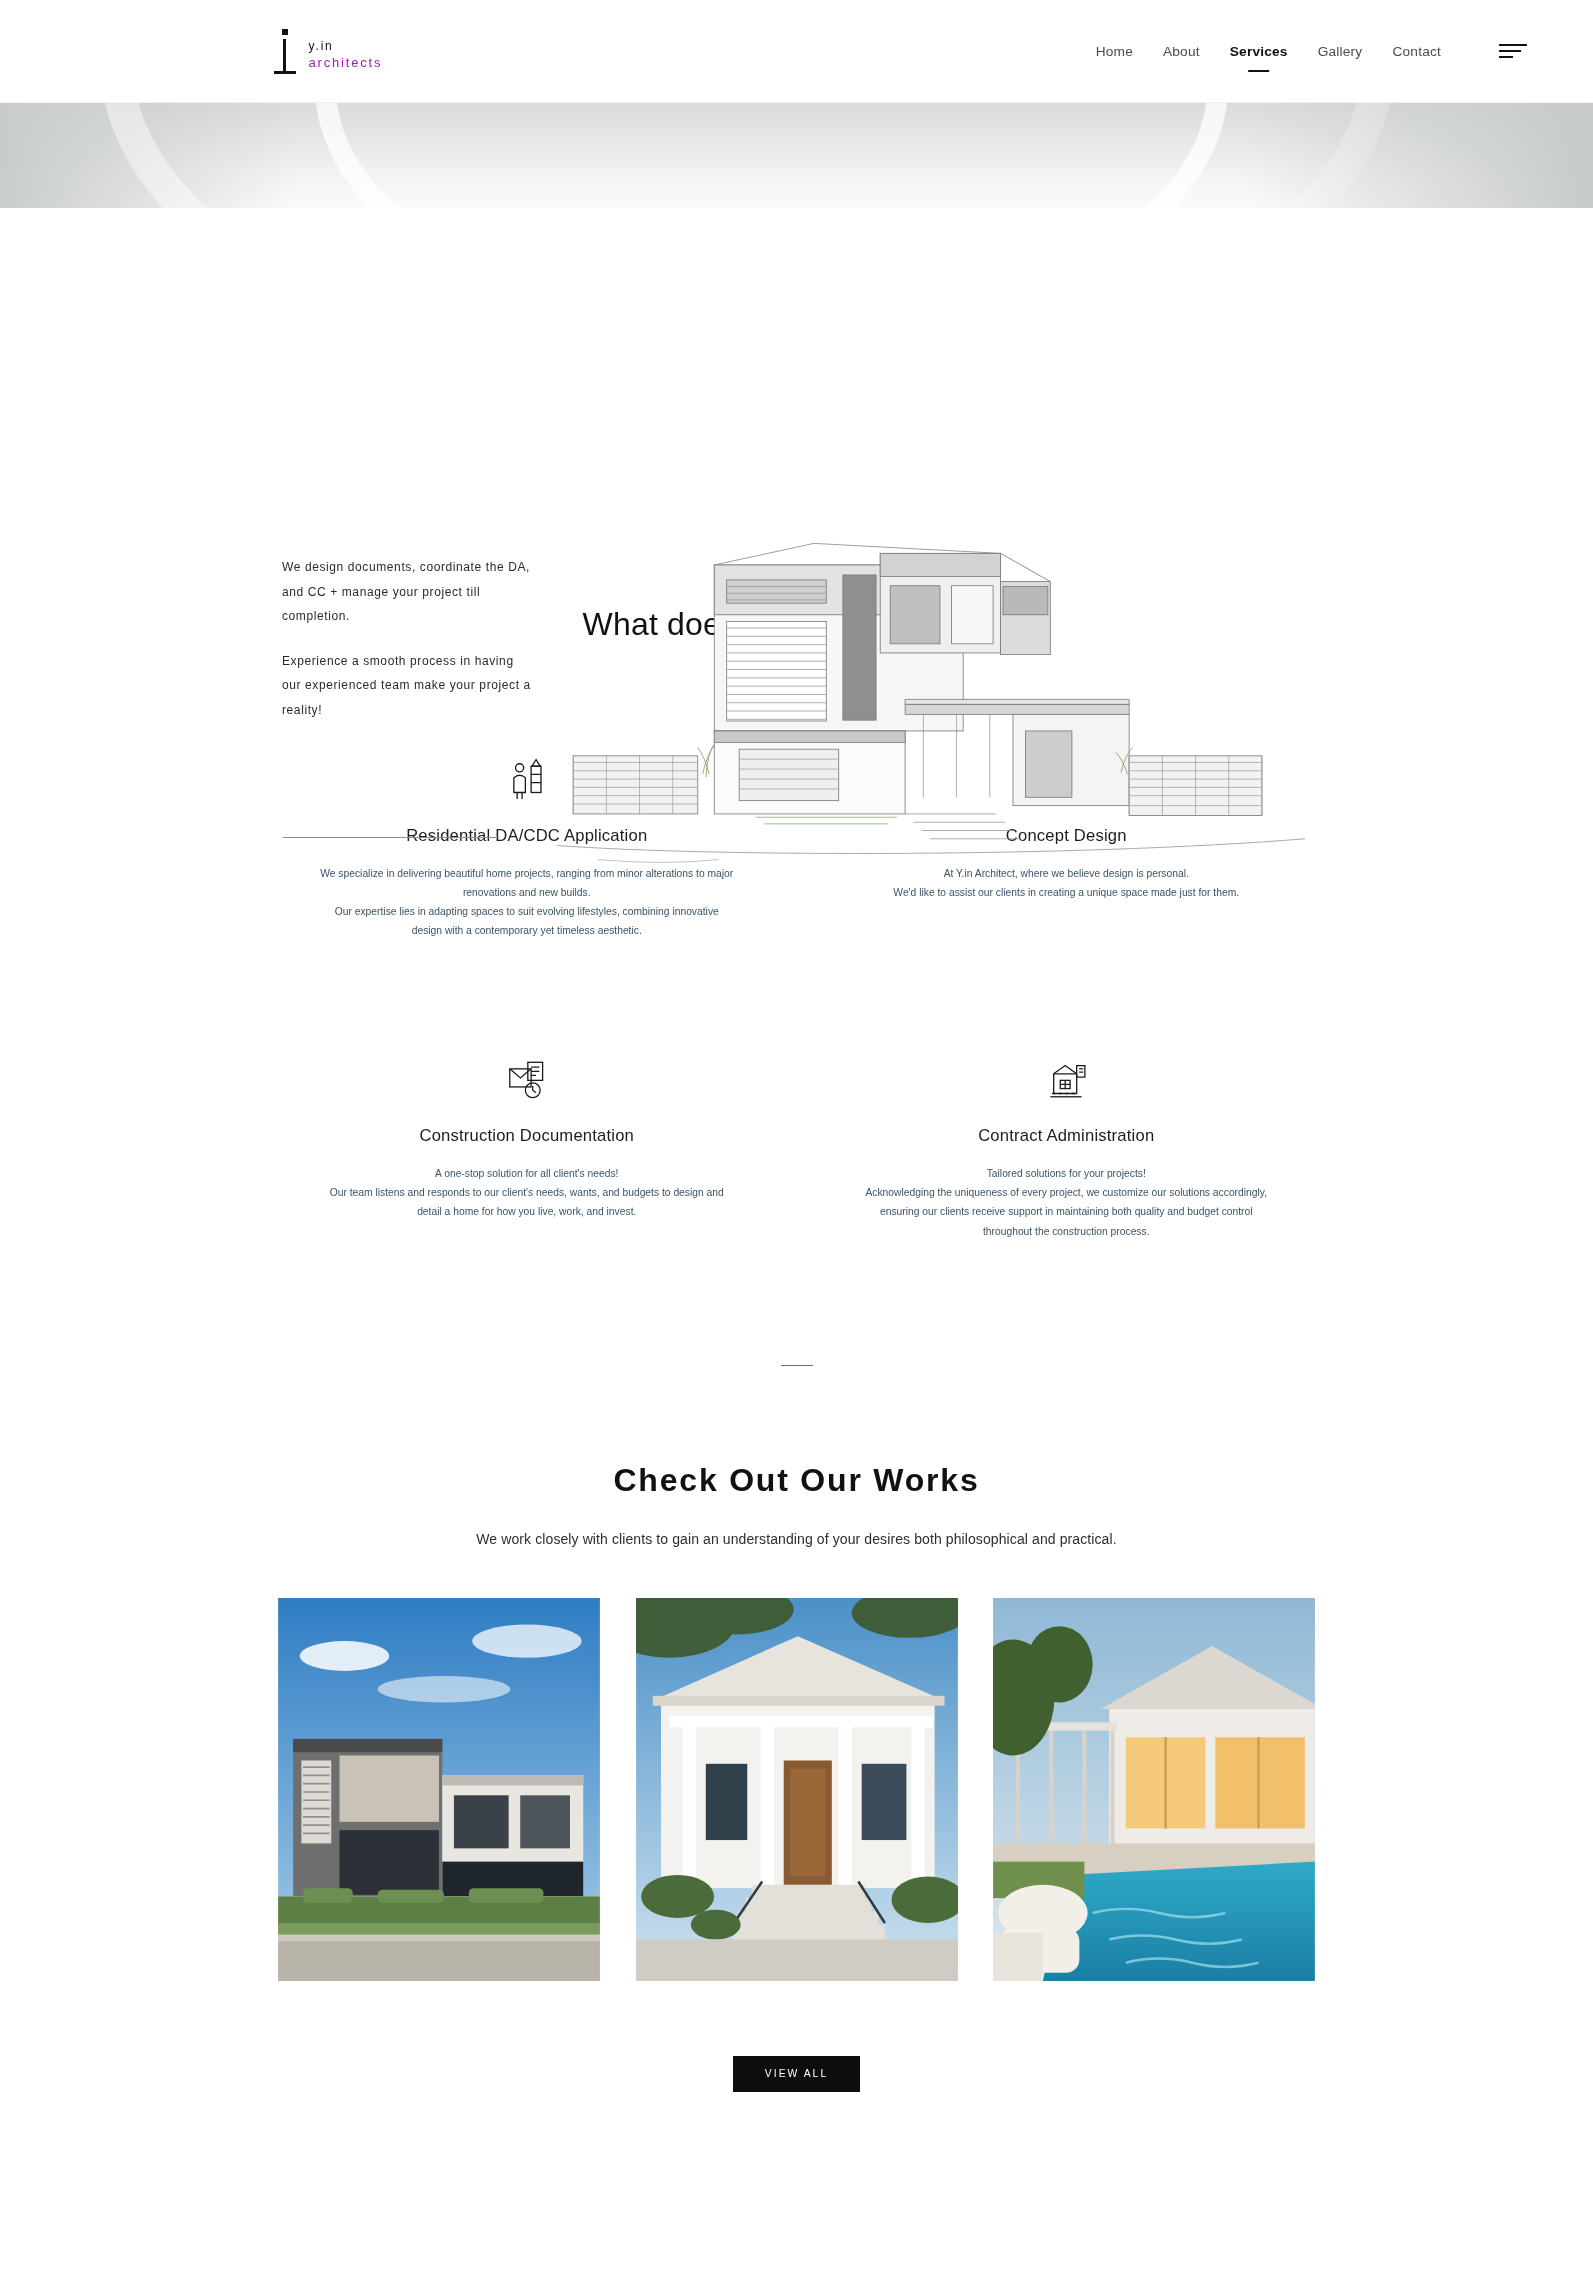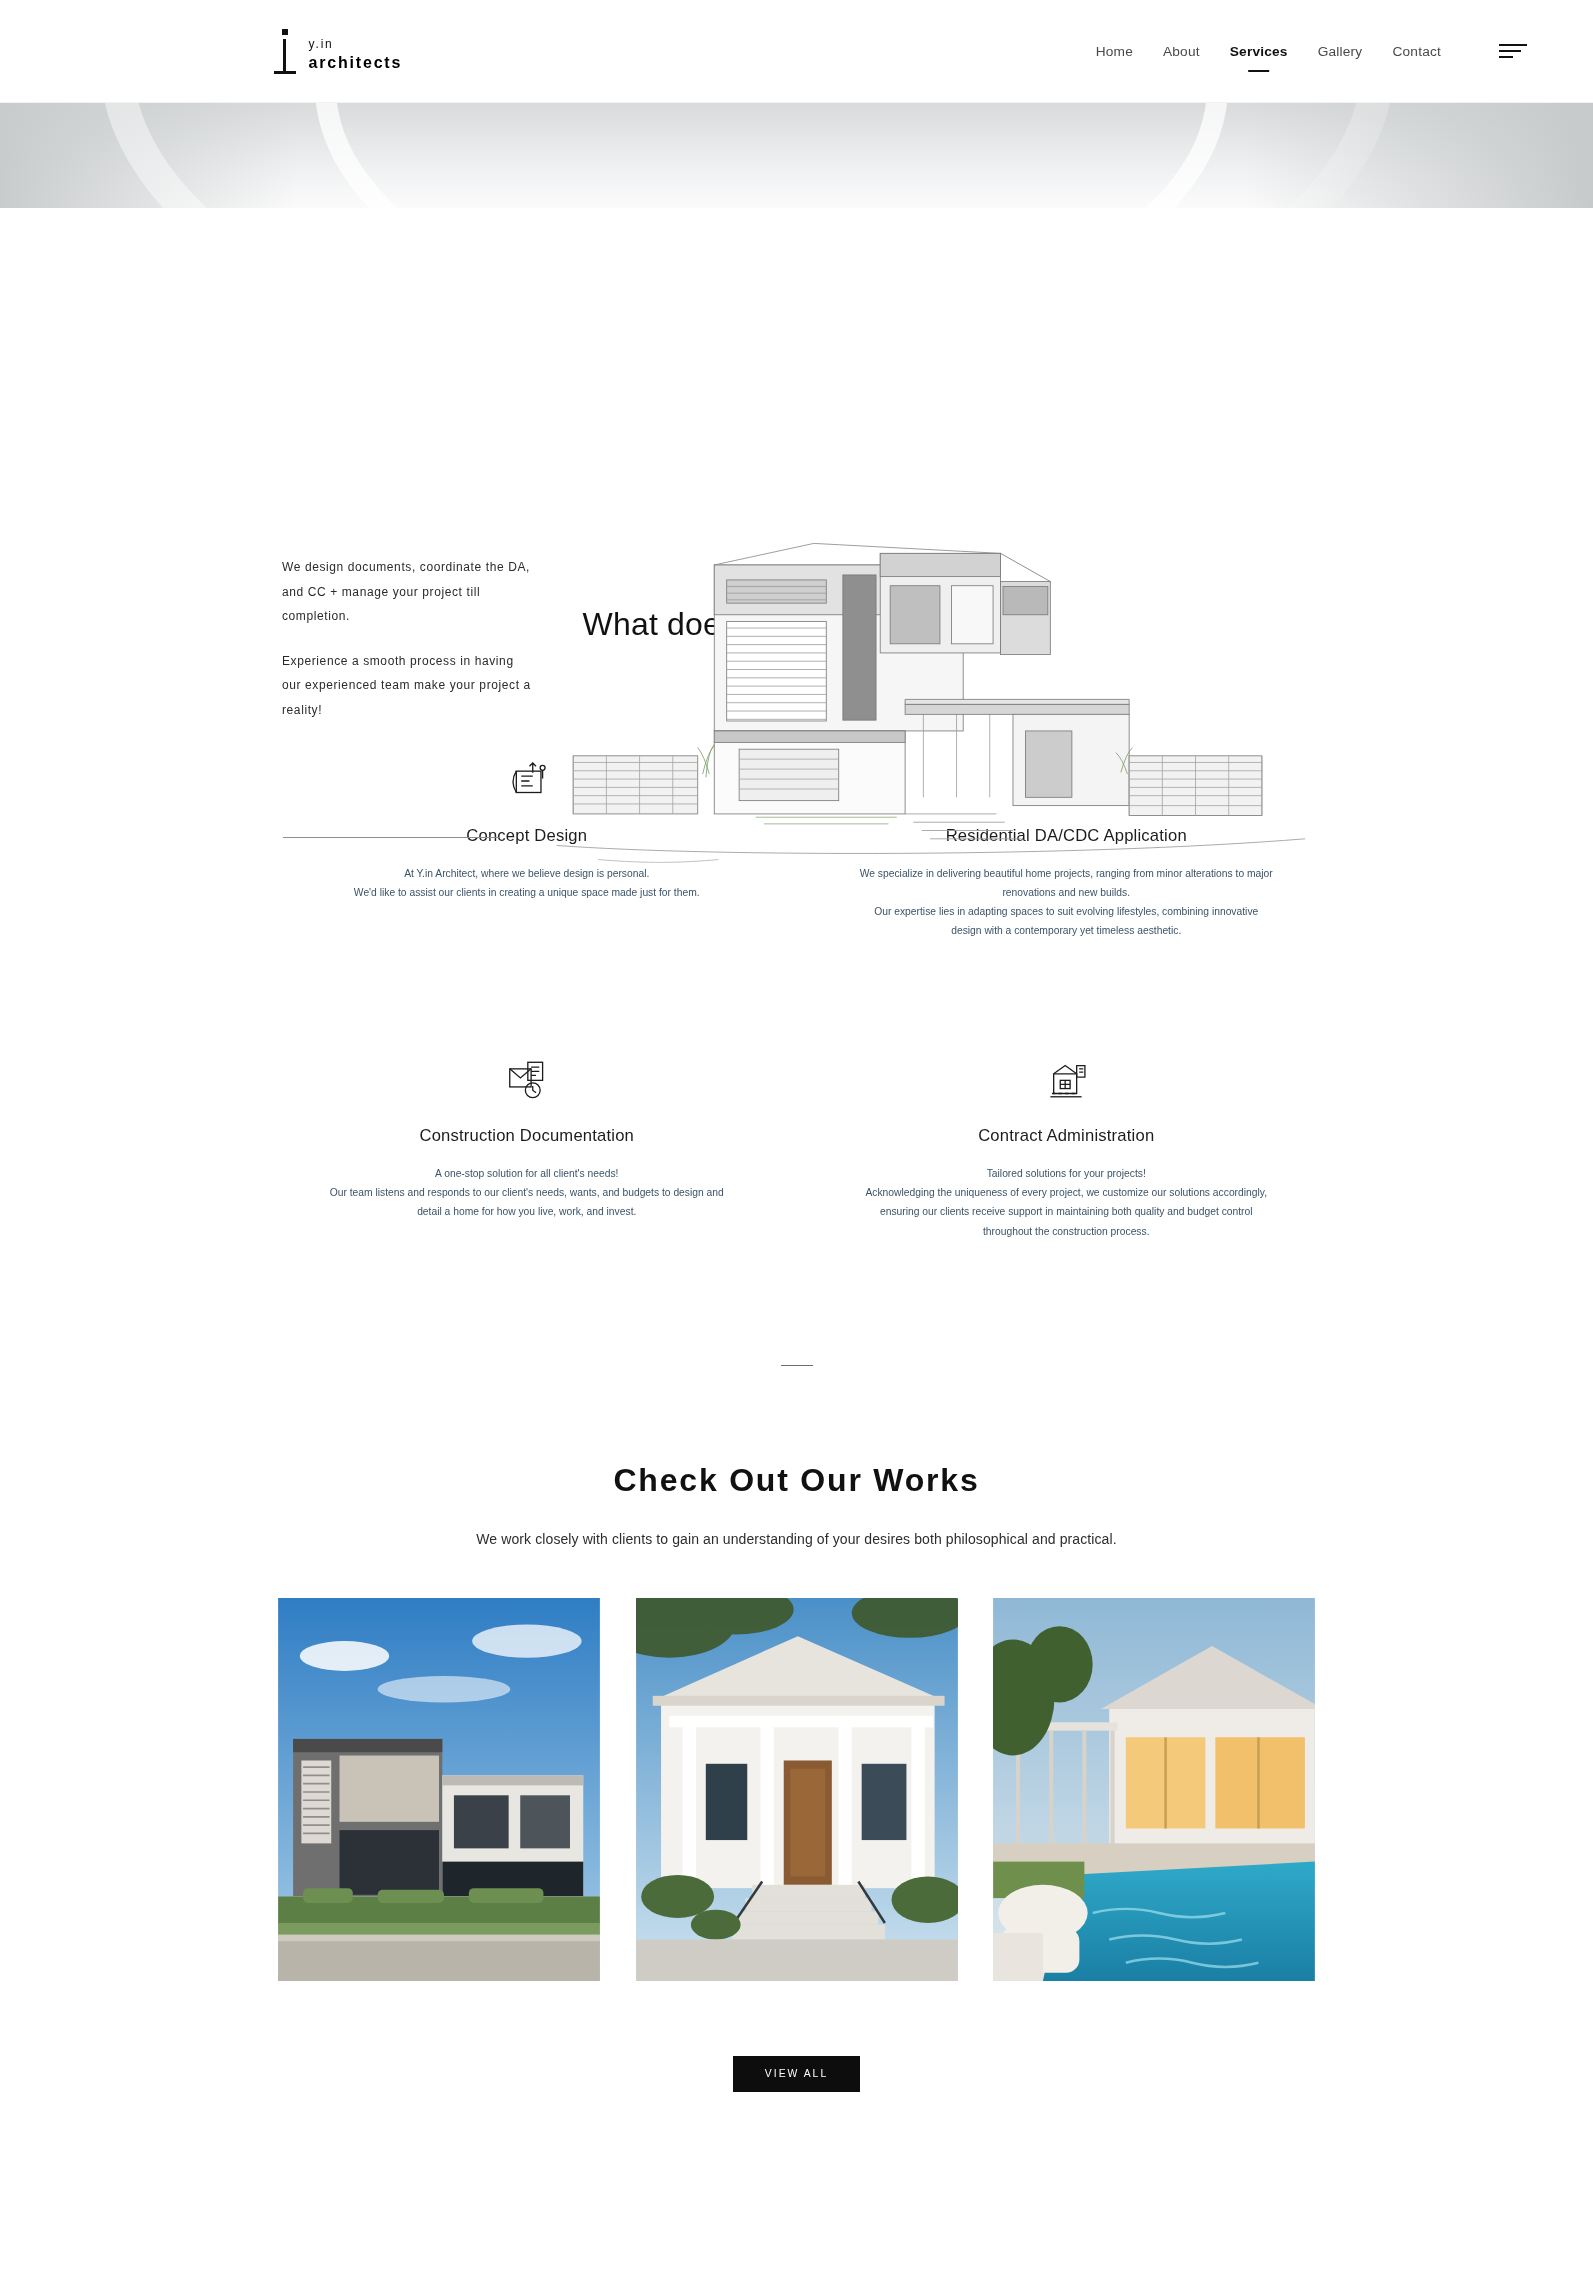--- a/index.html
+++ b/index.html
@@ -49,21 +49,21 @@
     position: absolute;
     left: 0px; top: 45px;
     width: 21.6px; height: 3.3px;
     background: #111;
   }
   .logo-text { line-height: 1.35; margin-top: 8px; }
   .logo-text .l1 {
     font-size: 12px; letter-spacing: 1.8px; color: #111; font-weight: 400;
   }
   .logo-text .l2 {
-    font-size: 16px; letter-spacing: 1.8px; color: #000000; font-weight: 700;
+    font-size: 13px; letter-spacing: 1.8px; color: #a21caf; font-weight: 400;
   }
 
   .nav {
     margin-left: auto;
     display: flex;
     align-items: center;
     gap: 0px;
     padding-right: 16px;
   }
   .nav-item {
@@ -383,51 +383,51 @@
 
         <path d="M200 100 L 320 74 L 545 86" stroke="#8a8a8a"></path>
         <path d="M545 86 L 605 120"></path>
       </g>
     </svg>
   </div>
 
   <h2 class="section-title-1">What does Y.in Architects do?</h2>
 
   <div class="services-grid">
+
+    <div class="service">
+      <div class="icon">
+        <svg width="48" height="46" viewBox="0 0 58 56" fill="none" stroke="#1c1c1c" stroke-width="1.6">
+          <circle cx="20" cy="12" r="5"></circle>
+          <path d="M13 24 q 7 -6 14 0 v 18 h -14 z"></path>
+          <path d="M17 42 v 8 M23 42 v 8"></path>
+          <rect x="34" y="10" width="12" height="32"></rect>
+          <path d="M40 2 l 5 8 h -10 z"></path>
+          <path d="M34 20 h 12 M34 30 h 12"></path>
+        </svg>
+      </div>
+      <h3>Residential DA/CDC Application</h3>
+      <p style="white-space:pre-line">We specialize in delivering beautiful home projects, ranging from minor alterations to major renovations and new builds.
+Our expertise lies in adapting spaces to suit evolving lifestyles, combining innovative design with a contemporary yet timeless aesthetic.</p>
+    </div>
 
     <div class="service">
       <div class="icon">
         <svg width="48" height="46" viewBox="0 0 58 56" fill="none" stroke="#1c1c1c" stroke-width="1.6">
           <rect x="16" y="16" width="30" height="26"></rect>
           <path d="M16 16 q -8 13 0 26"></path>
           <path d="M22 22 h 14 M22 28 h 10 M22 34 h 14"></path>
           <path d="M36 6 v 12 M32 10 l 4 -4 4 4"></path>
           <circle cx="48" cy="12" r="3"></circle>
           <path d="M48 15 v 10"></path>
         </svg>
       </div>
       <h3>Concept Design</h3>
       <p style="white-space:pre-line">At Y.in Architect, where we believe design is personal.
 We'd like to assist our clients in creating a unique space made just for them.</p>
-    </div>
-
-    <div class="service">
-      <div class="icon">
-        <svg width="48" height="46" viewBox="0 0 58 56" fill="none" stroke="#1c1c1c" stroke-width="1.6">
-          <circle cx="20" cy="12" r="5"></circle>
-          <path d="M13 24 q 7 -6 14 0 v 18 h -14 z"></path>
-          <path d="M17 42 v 8 M23 42 v 8"></path>
-          <rect x="34" y="10" width="12" height="32"></rect>
-          <path d="M40 2 l 5 8 h -10 z"></path>
-          <path d="M34 20 h 12 M34 30 h 12"></path>
-        </svg>
-      </div>
-      <h3>Residential DA/CDC Application</h3>
-      <p style="white-space:pre-line">We specialize in delivering beautiful home projects, ranging from minor alterations to major renovations and new builds.
-Our expertise lies in adapting spaces to suit evolving lifestyles, combining innovative design with a contemporary yet timeless aesthetic.</p>
     </div>
 
     <div class="service">
       <div class="icon">
         <svg width="48" height="46" viewBox="0 0 58 56" fill="none" stroke="#1c1c1c" stroke-width="1.6">
           <rect x="8" y="12" width="26" height="22"></rect>
           <path d="M8 12 l 13 11 l 13 -11"></path>
           <rect x="30" y="4" width="18" height="22"></rect>
           <path d="M34 10 h 10 M34 15 h 10 M34 20 h 6"></path>
           <circle cx="36" cy="38" r="9"></circle>

